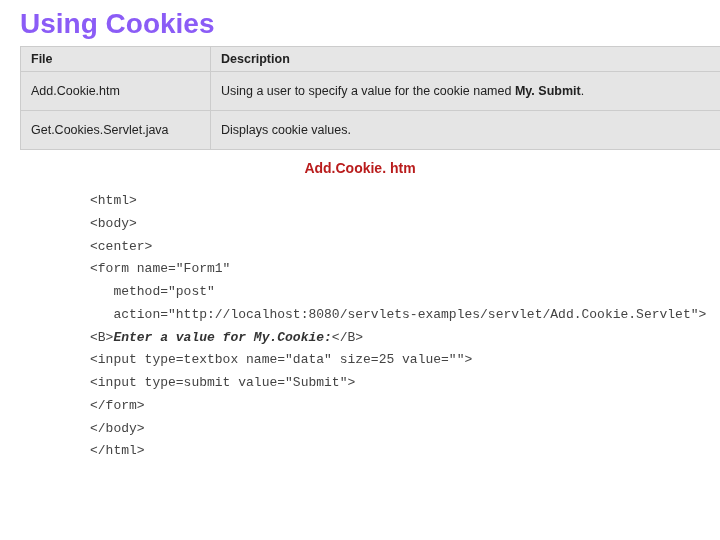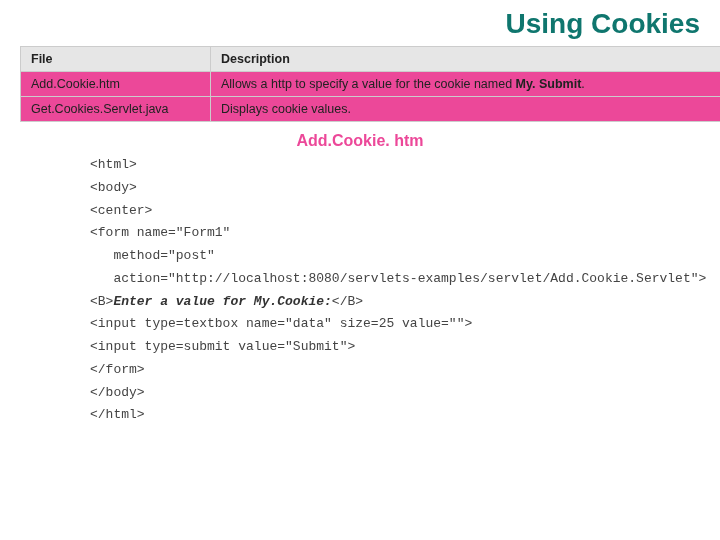--- a/index.html
+++ b/index.html
@@ -11,53 +11,53 @@
     background: #fff;
     font-family: Arial, Helvetica, sans-serif;
     position: relative;
   }
   .slide {
     width: 720px;
     height: 540px;
     padding: 8px 20px;
   }
   .title {
-    text-align: right;
+    text-align: left;
     font-size: 28px;
     font-weight: bold;
-    color: #0f766e;
+    color: #8b5cf6;
     margin: 0 0 6px 0;
   }
   table.files {
     width: 708px;
     margin: 0 0 0 0;
     border-collapse: collapse;
     font-size: 12.5px;
     color: #222;
   }
   table.files th {
     background: #e6e6e6;
     text-align: left;
     font-weight: bold;
     padding: 5px 10px;
     border: 1px solid #ccc;
   }
   table.files td {
-    padding: 5px 10px;
+    padding: 12px 10px;
     border: 1px solid #ccc;
-    background: #ec4899;
+    background: #e5e5e5;
   }
   .col-file { width: 190px; }
   .bold { font-weight: bold; }
   .caption {
     text-align: center;
-    font-size: 16px;
+    font-size: 14px;
     font-weight: bold;
-    margin: 10px 0 4px 0;
-    color: #ec4899;
+    margin: 10px 0 14px 0;
+    color: #b91c1c;
   }
   .code {
     font-family: Consolas, "Courier New", monospace;
     font-size: 13px;
     color: #444;
     line-height: 1.75;
     white-space: pre;
     padding-left: 70px;
   }
   .code b { color: #333; font-style: italic; }
@@ -71,21 +71,21 @@
   <table class="files">
     <thead>
       <tr>
         <th class="col-file">File</th>
         <th>Description</th>
       </tr>
     </thead>
     <tbody>
       <tr>
         <td>Add.Cookie.htm</td>
-        <td><span>Allows a http to specify a value for the cookie named </span><span class="bold">My. Submit</span><span>.</span></td>
+        <td><span>Using a user to specify a value for the cookie named </span><span class="bold">My. Submit</span><span>.</span></td>
       </tr>
       <tr>
         <td>Get.Cookies.Servlet.java</td>
         <td><span>Displays cookie values.</span><span class="bold"></span><span></span></td>
       </tr>
     </tbody>
   </table>
 
   <div class="caption">Add.Cookie. htm</div>
 

